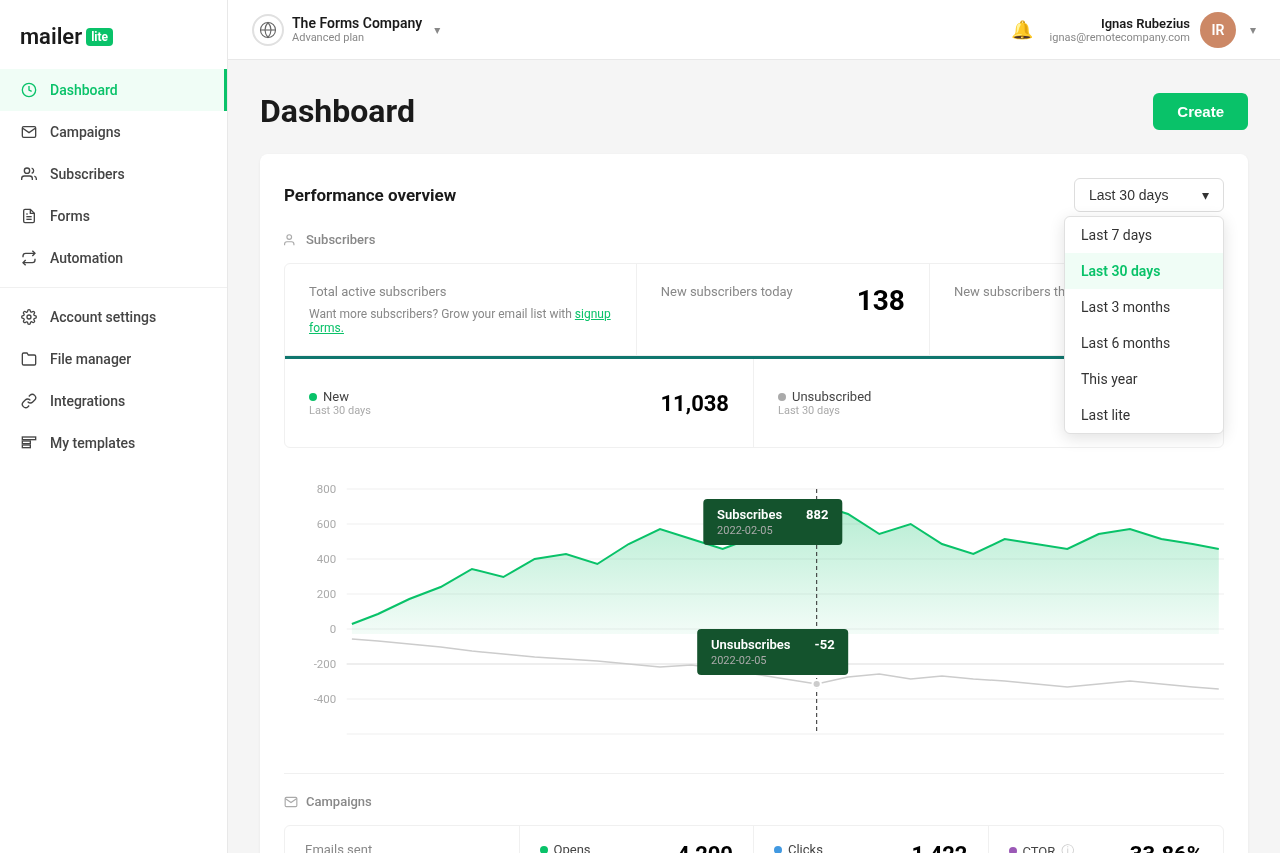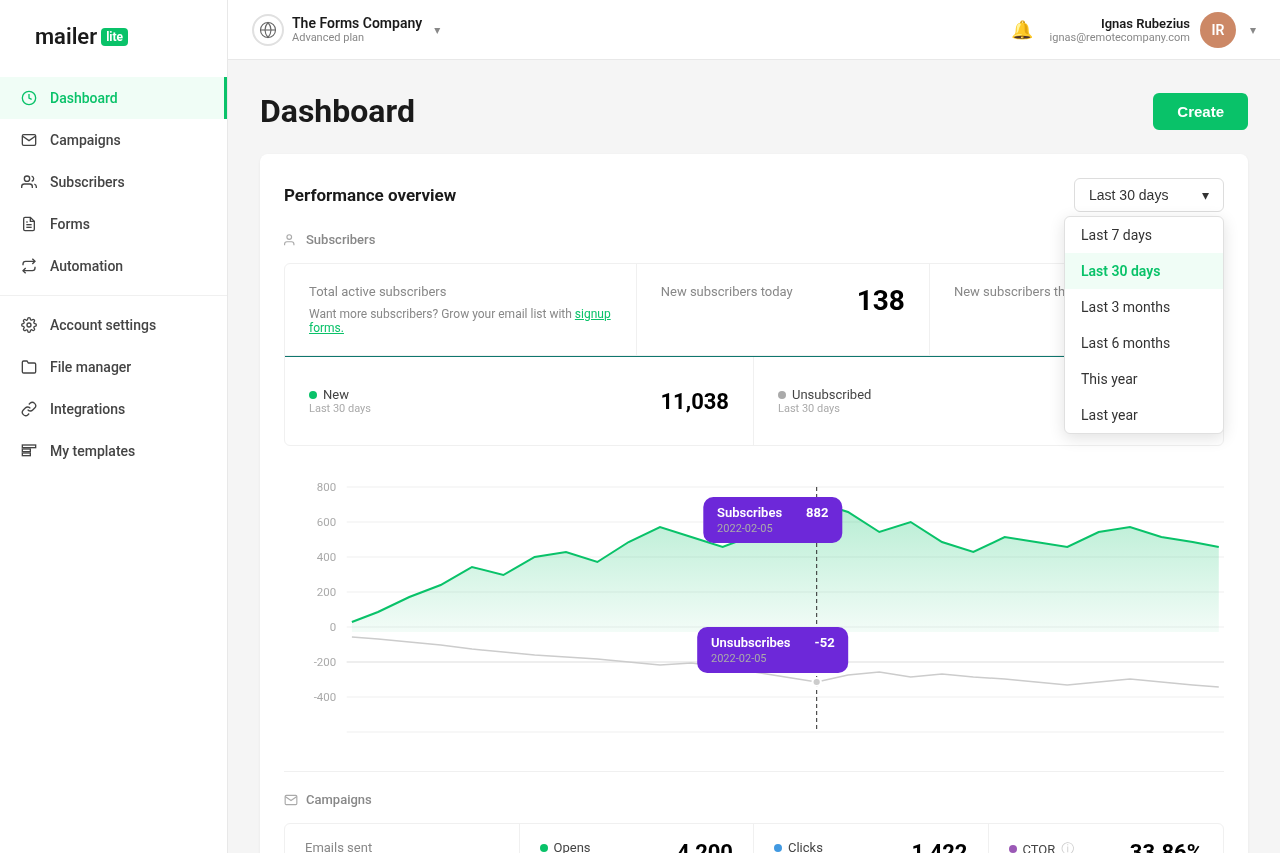--- a/index.html
+++ b/index.html
@@ -10,22 +10,21 @@
       width: 228px;
       background: #fff;
       display: flex;
       flex-direction: column;
       padding: 0;
       border-right: 1px solid #e8e8e8;
       flex-shrink: 0;
       position: relative;
     }
     .logo-area {
-      padding: 24px 20px 28px;
-      margin-left: 15px;
+      padding: 24px 20px 20px;
     }
     .logo {
       display: flex;
       align-items: center;
       gap: 4px;
     }
     .logo-text {
       font-size: 22px;
       font-weight: 600;
       color: #1a1a1a;
@@ -241,23 +240,23 @@
       position: relative;
       height: 280px;
       margin-top: 8px;
     }
     .chart-svg {
       width: 100%;
       height: 100%;
     }
     .tooltip-box {
       position: absolute;
-      background: #6d28d9;
+      background: #14532d;
       color: #fff;
-      border-radius: 10px;
+      border-radius: 4px;
       padding: 8px 14px;
       font-size: 13px;
       pointer-events: none;
     }
     .tooltip-row {
       display: flex;
       align-items: center;
       justify-content: space-between;
       gap: 24px;
     }
@@ -421,21 +420,21 @@
           <button class="date-dropdown-btn">
             <span>Last 30 days</span>
             <span>▾</span>
           </button>
           <div class="dropdown-menu">
             <div class="dropdown-item">Last 7 days</div>
             <div class="dropdown-item selected">Last 30 days</div>
             <div class="dropdown-item">Last 3 months</div>
             <div class="dropdown-item">Last 6 months</div>
             <div class="dropdown-item">This year</div>
-            <div class="dropdown-item">Last year</div>
+            <div class="dropdown-item">Last lite</div>
           </div>
         </div>
       </div>
 
       <div class="section-label">
         <svg width="14" height="14" viewBox="0 0 24 24" fill="none" stroke="#aaa" stroke-width="2">
             <path d="M17 21v-2a4 4 0 0 0-4-4H5a4 4 0 0 0-4 4v2"></path>
             <circle cx="9" cy="7" r="4"></circle>
           </svg>
         <span>Subscribers</span>
@@ -453,21 +452,21 @@
           <div style="padding:20px 24px; border-right:1px solid #f0f0f0; display:flex; align-items:flex-start; justify-content:space-between;">
             <div>
               <div style="font-size:13px;color:#888;margin-bottom:6px;">New subscribers today</div>
             </div>
             <div style="font-size:28px;font-weight:700;">138</div>
           </div>
           <div style="padding:20px 24px;">
             <div style="font-size:13px;color:#888;">New subscribers th...</div>
           </div>
         </div>
-        <div style="display:grid; grid-template-columns:1fr 1fr; border-top:1px solid #0f766e;">
+        <div style="display:grid; grid-template-columns:1fr 1fr; border-top:3px solid #0f766e;">
           <div style="padding:14px 24px; border-right:1px solid #f0f0f0; display:flex; align-items:center; justify-content:space-between;">
             <div>
               <div style="font-size:13px;color:#444;display:flex;align-items:center;gap:6px;">
                 <span class="dot dot-green"></span>
                 <span>New</span>
               </div>
               <div style="font-size:11px;color:#aaa;">Last 30 days</div>
             </div>
             <div style="font-size:22px;font-weight:700;">11,038</div>
           </div>

